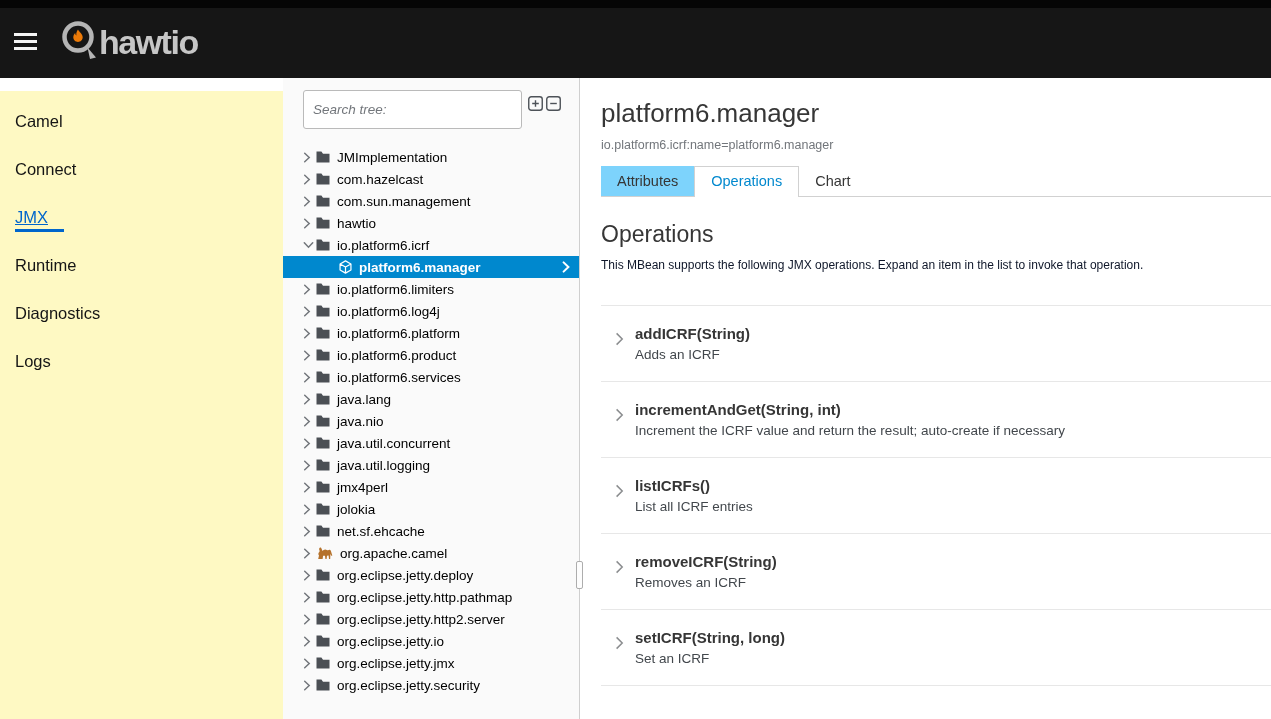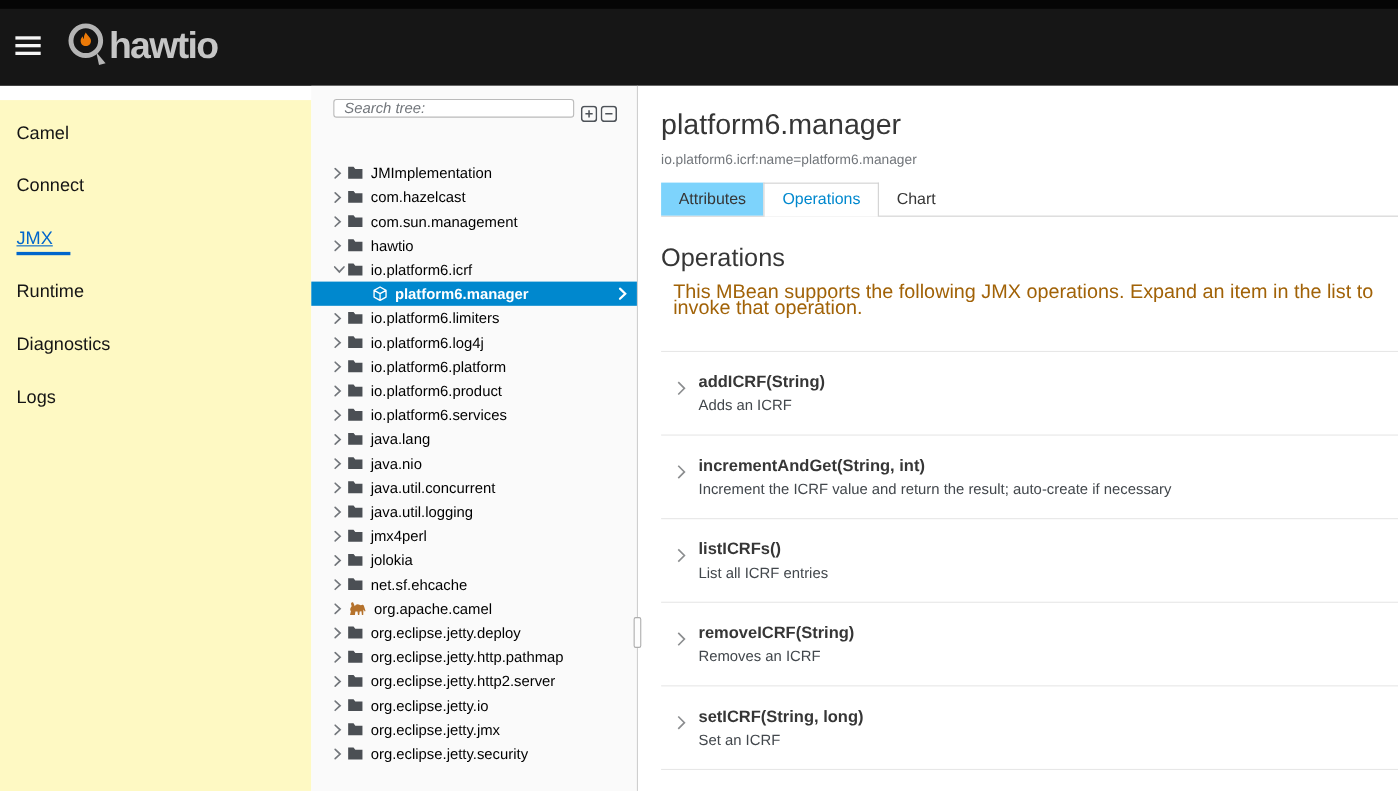--- a/index.html
+++ b/index.html
@@ -18,21 +18,21 @@
   .leftnav { position:absolute; top:78px; left:0; width:283px; bottom:0; background:#fef9c3; padding-top:6px;margin-top:13px; }
   .nav-item { position:relative; height:48px; display:flex; align-items:center; padding-left:15px;
     font-size:16.5px; color:#151515; cursor:pointer; }
   .nav-item.active { color:var(--nav-blue,#0066cc);text-decoration:underline; }
   .nav-item.active::after { content:""; position:absolute; left:15px; top:36px; width:49px; height:3px;
     background:var(--nav-blue,#0066cc); }
 
   
   .tree-panel { position:absolute; top:78px; left:283px; width:297px; bottom:0; background:#fafafa;
     border-right:1px solid #cfcfcf; }
-  .tree-search { position:absolute; left:20px; top:12px; width:219px; height:17px; border:1px solid #bababa;
+  .tree-search { position:absolute; left:20px; top:12px; width:219px; height:39px; border:1px solid #bababa;
     border-radius:3px; background:#fff; padding:0 9px; font-size:13.5px; color:#363636;
     font-family:"Liberation Sans", sans-serif; outline:none; }
   .tree-search::placeholder { font-style:italic; color:#72767b; }
   .tree-toolbar-icons { position:absolute; right:18px; top:18px; display:flex; gap:3px; }
   .tree-toolbar-icons span { cursor:pointer; line-height:0; }
   .tree-list { position:absolute; top:68px; left:0; right:0; }
   .tree-row { position:relative; height:22px; display:flex; align-items:center; padding-left:20px;
     font-size:13.5px; color:#000000; cursor:pointer; white-space:nowrap; }
   .tree-row .twisty { width:11px; display:inline-flex; justify-content:flex-start; color:#72767b; line-height:0; }
   .tree-row .node-icon { margin:0 7px 0 2px; line-height:0; display:inline-flex; }
@@ -45,21 +45,21 @@
   
   .main { position:absolute; top:78px; left:580px; right:0; bottom:0; background:#fff; }
   .page-title { margin:20px 0 0 21px; font-size:26px; line-height:30px; font-weight:400; color:#363636; }
   .page-subtitle { margin:10px 0 0 21px; font-size:12.5px; line-height:14px; color:#72767b; }
   .tabs { margin:15px 0 0 21px; height:30px; display:flex; align-items:flex-end; border-bottom:1px solid #d1d1d1; }
   .tab { height:30px; line-height:30px; padding:0 16px; font-size:14.5px; color:#363636; cursor:pointer; }
   .tab.first { background:#7dd3fc; }
   .tab.active { background:#fff; color:var(--accent-blue,#0088ce); border:1px solid #d1d1d1; border-bottom:none;
     height:31px; margin-bottom:-1px; line-height:29px; }
   .section-heading { margin:24px 0 0 21px; font-size:23px; line-height:26px; font-weight:400; color:#363636; }
-  .section-desc { margin:11px 0 0 32px; font-size:18px; line-height:14px; color:#a16207; }
+  .section-desc { margin:11px 0 0 21px; font-size:12px; line-height:14px; color:#0f172a; }
   .ops-list { margin:33px 0 0 21px; border-top:1px solid #e7e7e7; }
   .op-item { position:relative; height:76px; border-bottom:1px solid #e7e7e7; padding:20px 0 12px 34px; cursor:pointer; }
   .op-item .op-caret { position:absolute; left:14px; top:26px; line-height:0; }
   .op-name { font-size:15px; line-height:15px; font-weight:700; color:#363636; }
   .op-desc { margin-top:7px; font-size:13.5px; line-height:14px; color:#42474c; }
 </style>
 </head>
 <body>
 
 <div class="header">

